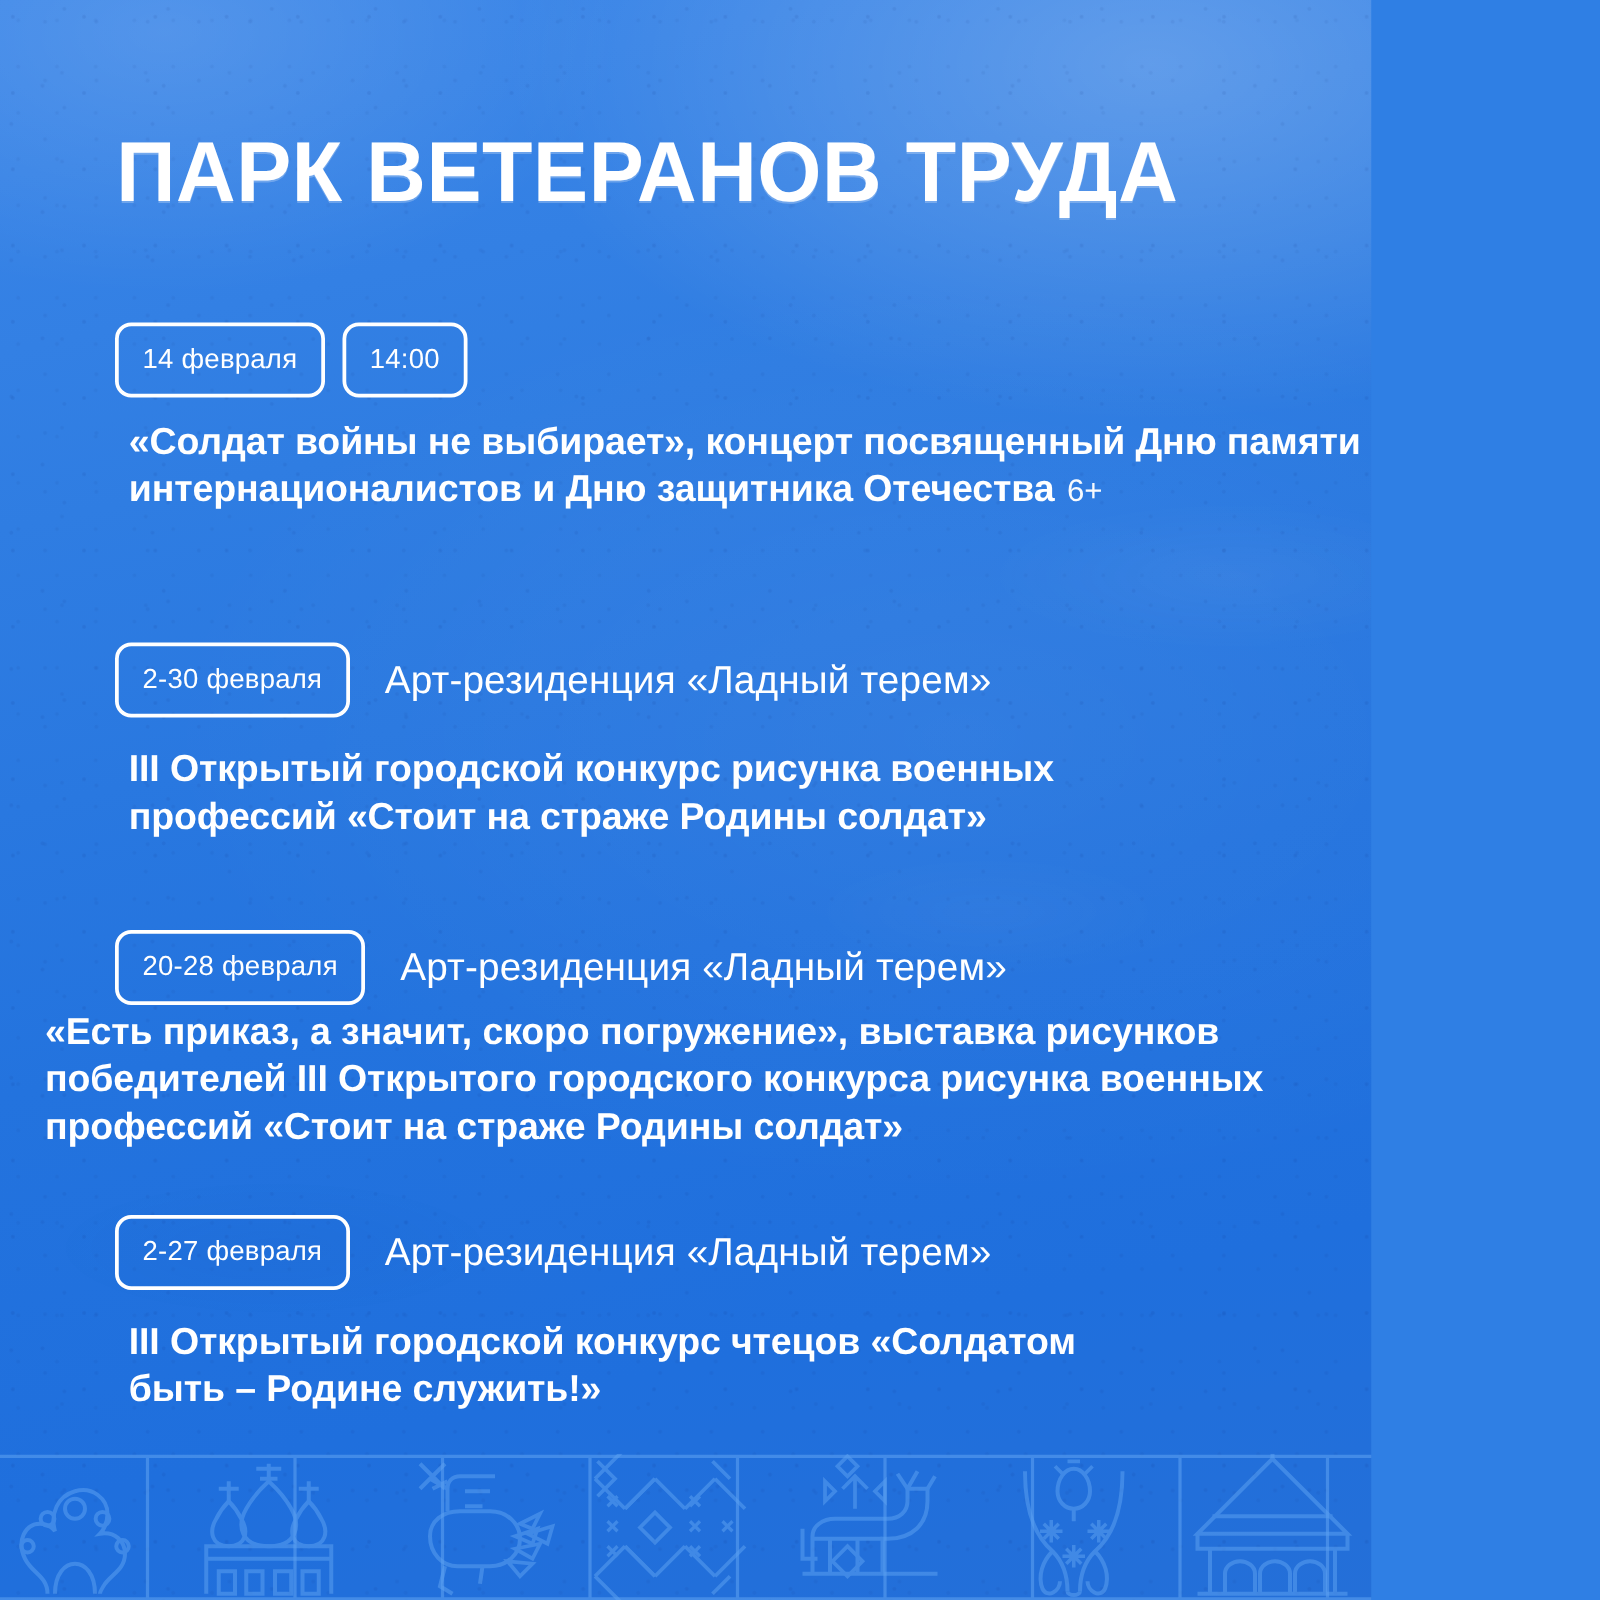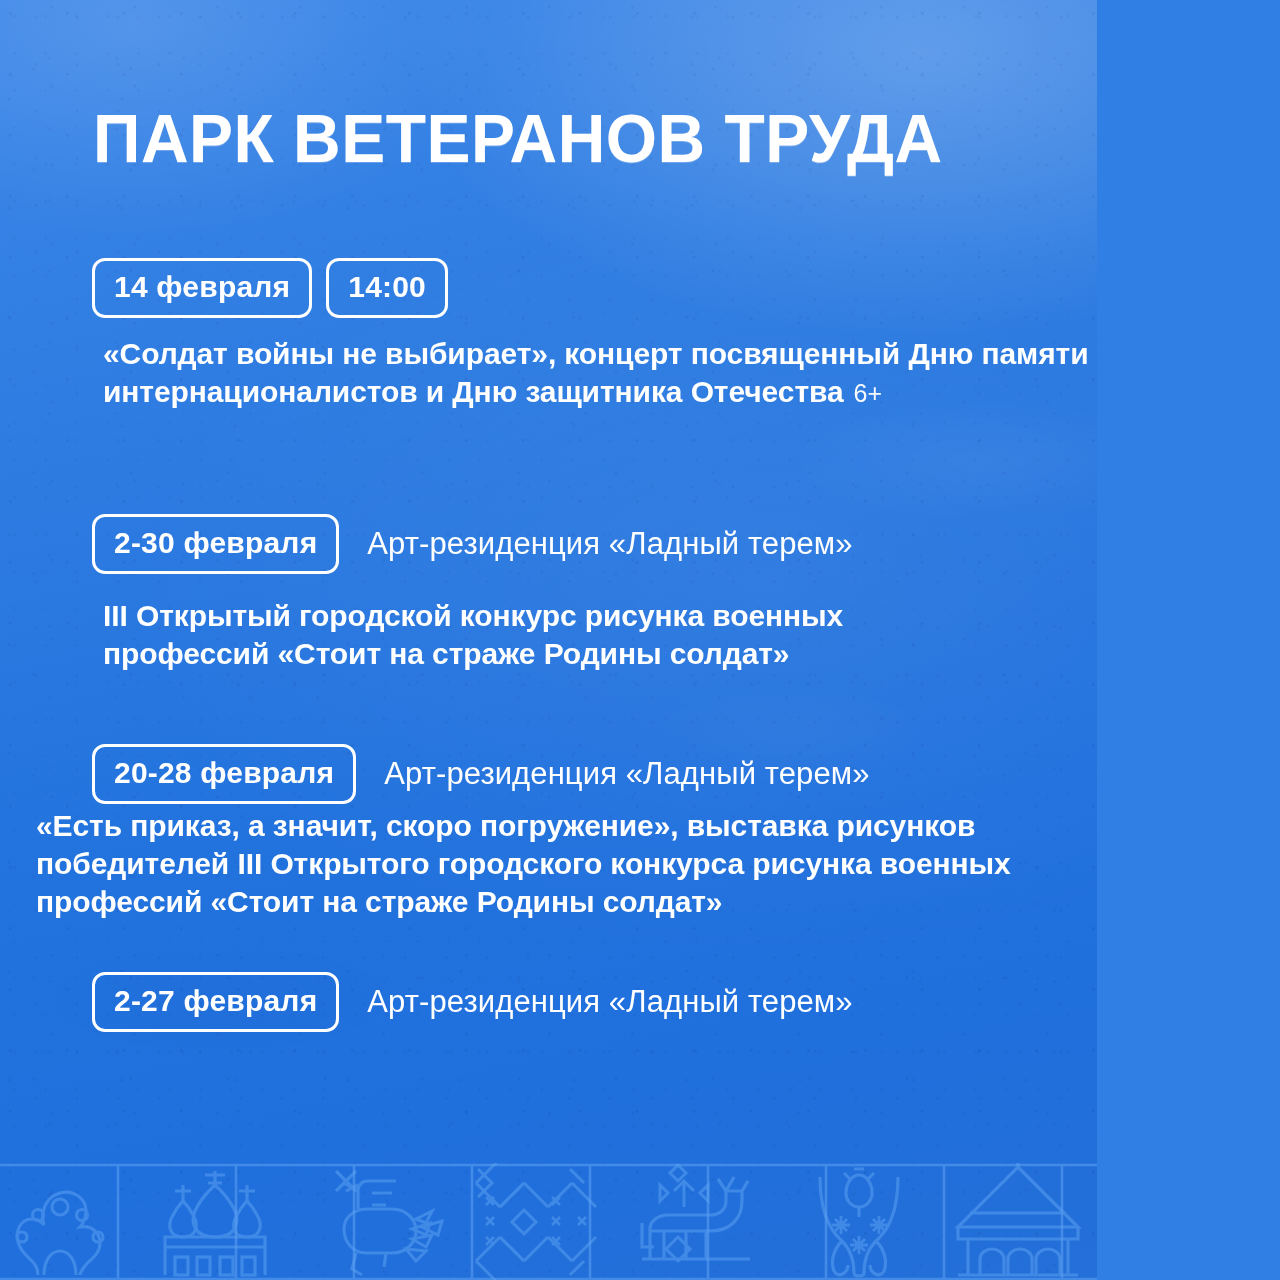--- a/index.html
+++ b/index.html
@@ -66,23 +66,23 @@
 
   .badgerow{
     display:flex;align-items:center;
     padding-left:92px;
     gap:14px;
   }
   .badge{
     border:3px solid #ffffff;
     border-radius:13px;
     color:#ffffff;
-    font-size:30px;
+    font-size:22px;
     line-height:30px;
-    font-weight:700;
+    font-weight:400;
     letter-spacing:.2px;
     padding:11px 19px 13px 19px;
     white-space:nowrap;
     background:transparent;
   }
   .venue{
     color:#ffffff;
     font-size:31px;
     line-height:28px;
     font-weight:400;
@@ -155,20 +155,23 @@
     </div>
     <div class="block" style="top:807px;">
       <div class="desc" style="max-width:1090px;padding-left:36px;">«Есть приказ, а значит, скоро погружение», выставка рисунков победителей III Открытого городского конкурса рисунка военных профессий «Стоит на страже Родины солдат»</div>
     </div>
 
     <div class="block" style="top:972px;">
       <div class="badgerow">
         <span class="badge">2-27 февраля</span>
         <span class="venue">Арт-резиденция «Ладный терем»</span>
       </div>
+    </div>
+    <div class="block" style="top:1055px;">
+      <div class="desc" style="max-width:760px;">III Открытый городской конкурс чтецов «Солдатом быть – Родине служить!»</div>
     </div>
 
   </div>
 
   <div id="ornament">
     <svg width="1280" height="117" viewBox="0 0 1280 117" fill="none" xmlns="http://www.w3.org/2000/svg">
       <defs>
         <g id="p-paw">
           <path d="M58 112 C58 98 46 96 40 84 C33 70 40 56 52 56 C60 56 64 62 64 62
                    C60 48 66 34 80 30 C94 26 106 36 106 48 C106 58 100 64 100 64

